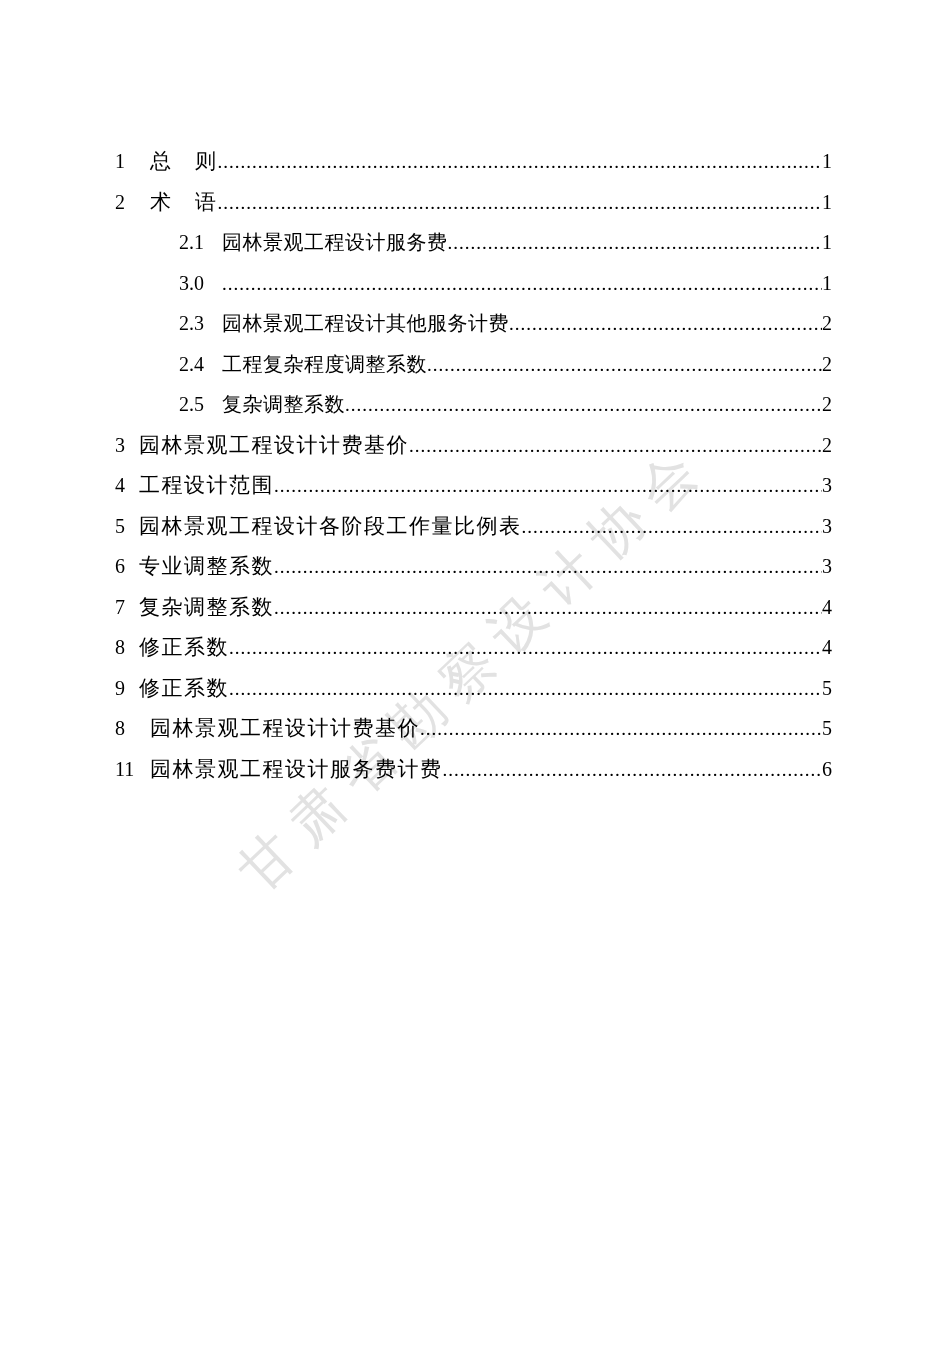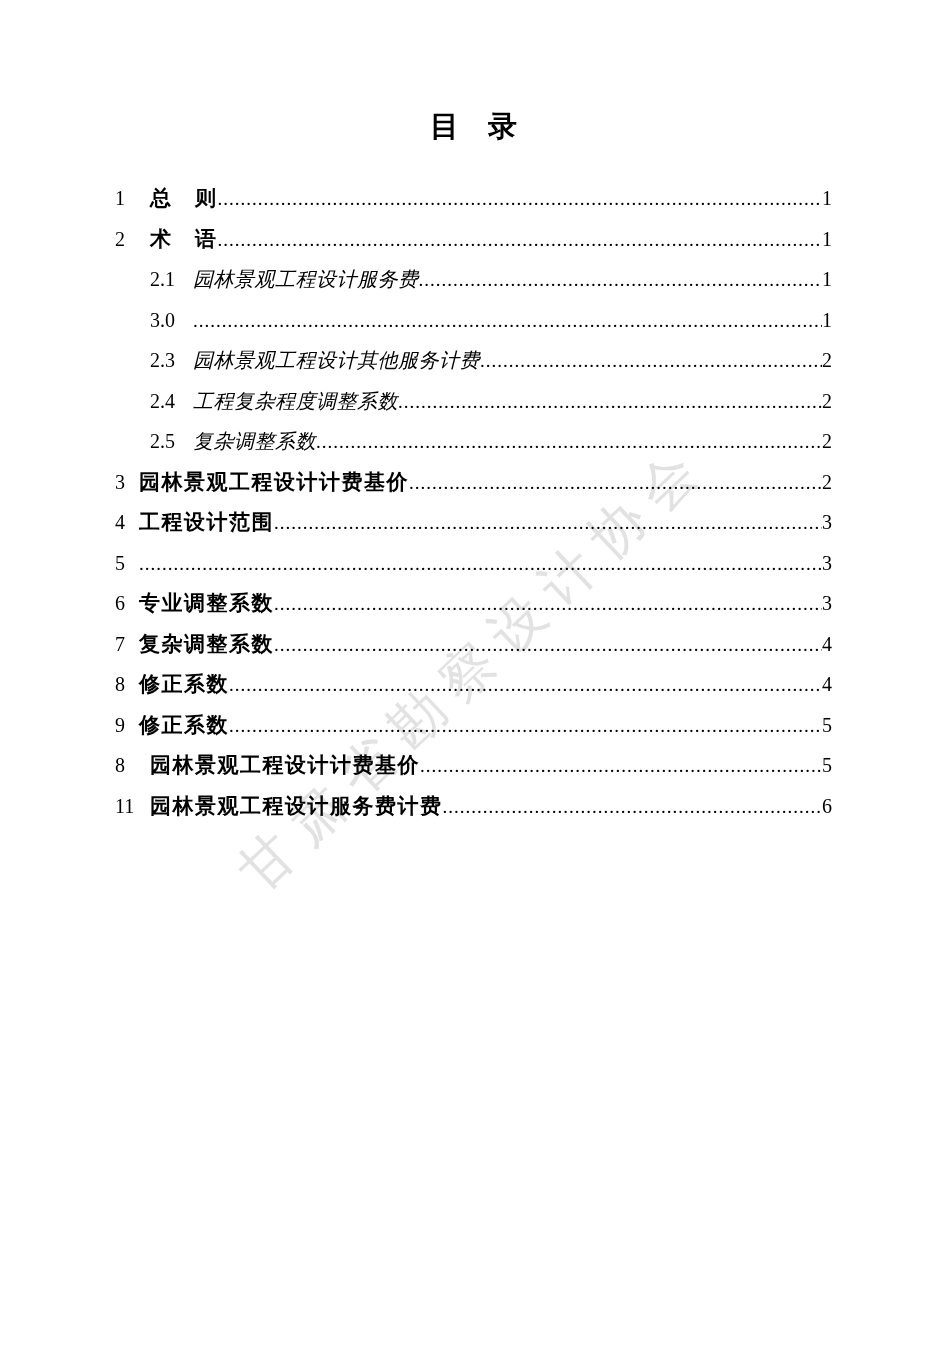--- a/index.html
+++ b/index.html
@@ -59,37 +59,36 @@
     white-space: nowrap;
   }
 
   .toc-row .num {
     flex: none;
     font-family: "Liberation Serif", serif;
     font-size: 20px;
   }
   .n24 .num { width: 24px; }
   .n35 .num { width: 35px; }
-  .n43 .num { width: 43px; }
+  .n43 .num { width: 43px; margin-left: 29px; }
 
   .lvl2 { padding-left: 35px; }
 
   .toc-row .title { flex: none; }
   .lvl1 .title {
     font-family: "Liberation Sans", sans-serif;
-    font-weight: bold;
+    font-weight: normal;
     font-size: 21px;
     letter-spacing: 1.5px;
   }
   .lvl2 .title {
     font-family: "Liberation Serif", serif;
     font-weight: normal;
     font-size: 20px;
     letter-spacing: 0.5px;
-    font-style: italic;
   }
 
   .toc-row .dots {
     flex: 1 1 0;
     min-width: 0;
     overflow: hidden;
     font-family: "Liberation Serif", serif;
     font-size: 19px;
     letter-spacing: 1px;
     white-space: nowrap;
@@ -101,21 +100,20 @@
     font-size: 20px;
   }
 </style>
 </head>
 <body>
 
 <div class="watermark">甘肃省勘察设计协会</div>
 
 <div class="page-content">
 
-  <div class="doc-title">目　录</div>
 
   <div class="toc">
 
     <div class="toc-row lvl1 n35">
       <span class="num">1</span>
       <span class="title">总　则</span>
       <span class="dots">....................................................................................................................................................................................................................................................................</span>
       <span class="pagenum">1</span>
     </div>
 
@@ -169,20 +167,21 @@
 
     <div class="toc-row lvl1 n24">
       <span class="num">4</span>
       <span class="title">工程设计范围</span>
       <span class="dots">....................................................................................................................................................................................................................................................................</span>
       <span class="pagenum">3</span>
     </div>
 
     <div class="toc-row lvl1 n24">
       <span class="num">5</span>
+      <span class="title">园林景观工程设计各阶段工作量比例表</span>
       <span class="dots">....................................................................................................................................................................................................................................................................</span>
       <span class="pagenum">3</span>
     </div>
 
     <div class="toc-row lvl1 n24">
       <span class="num">6</span>
       <span class="title">专业调整系数</span>
       <span class="dots">....................................................................................................................................................................................................................................................................</span>
       <span class="pagenum">3</span>
     </div>

